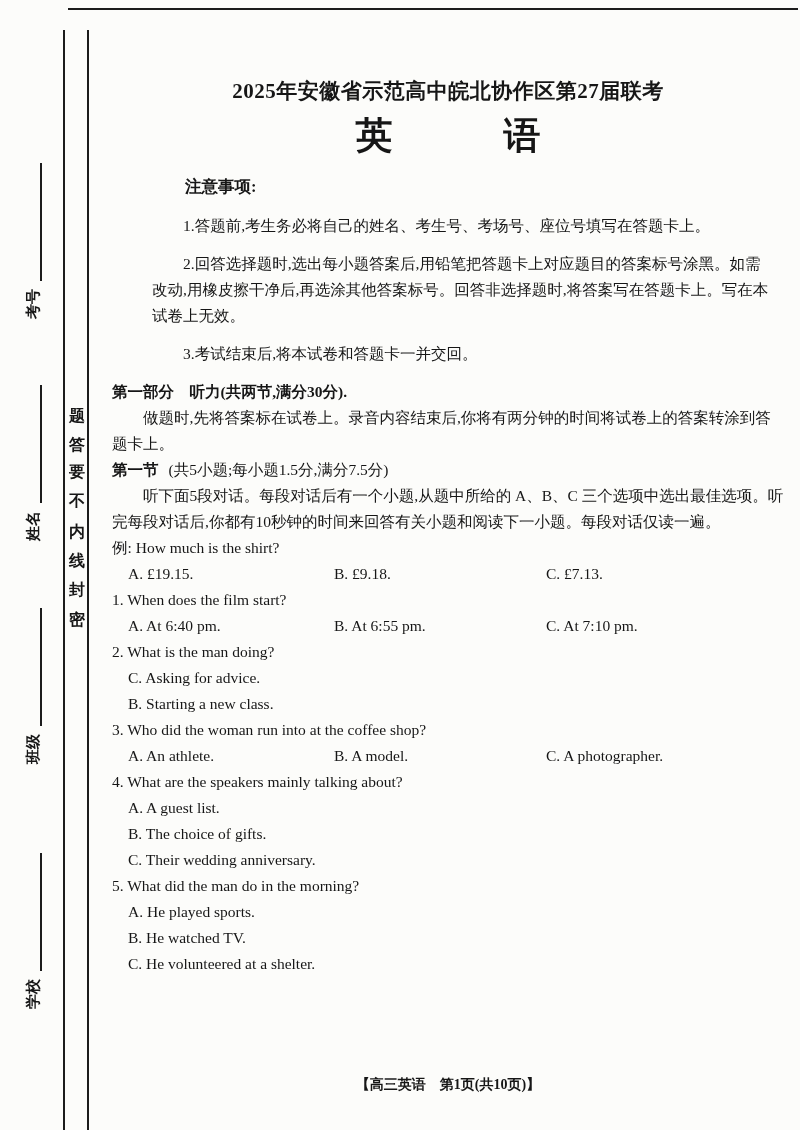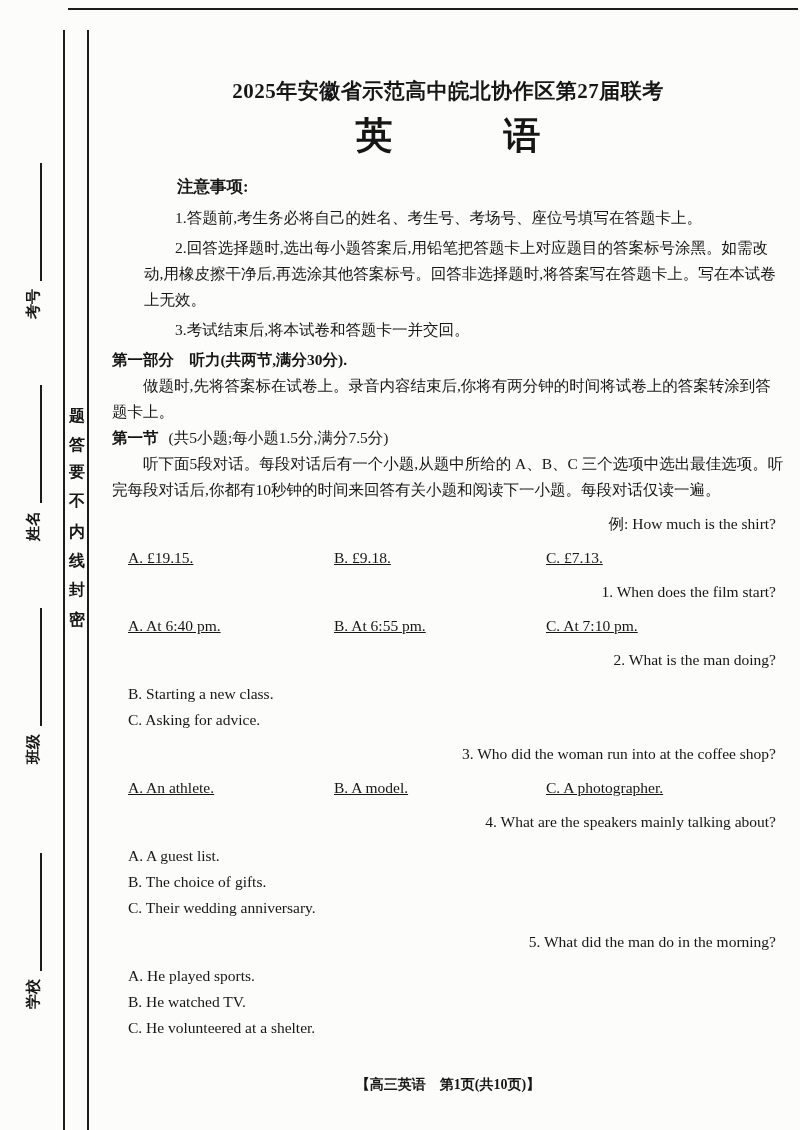--- a/index.html
+++ b/index.html
@@ -25,27 +25,27 @@
   .seal-field .seal-label{font-size:15px;font-weight:bold;white-space:nowrap;line-height:18px;}
   .seal-field .seal-blank{width:118px;height:15px;border-bottom:2px solid #1c1c1c;}
   .content{
     position:absolute;left:112px;top:74px;width:672px;
     font-size:15.5px;line-height:26px;
   }
   h1.title{font-size:21px;font-weight:bold;text-align:center;margin:0 0 6px 0;letter-spacing:0.5px;line-height:34px;}
   h2.subject{font-size:37px;font-weight:bold;text-align:center;margin:0 0 14px 0;line-height:44px;}
   .notice{margin-left:28px;}
   .notice-heading{font-weight:bold;font-size:16.5px;line-height:29px;margin:0;}
-  .notice p{margin:4px;text-indent:2em;}
+  .notice p{margin:12px;text-indent:2em;}
   .part-heading{font-weight:bold;margin:4px 0 0 0;}
   .para-indent{margin:0;text-indent:2em;}
   .section-heading{margin:0;}
   .section-heading b{margin-right:10px;}
-  .plain{margin:8px;text-align:right;}
-  .options-row{display:grid;grid-template-columns:206px 212px auto;padding-left:16px;margin:0;text-decoration:underline;}
+  .plain{margin:0;}
+  .options-row{display:grid;grid-template-columns:206px 212px auto;padding-left:16px;margin:0;}
   .opt-stack{margin:0;padding-left:16px;}
   .footer{
     position:absolute;left:112px;width:672px;top:1076px;
     text-align:center;font-weight:bold;font-size:14px;
   }
 </style>
 </head>
 <body>
 
 <div class="page">
@@ -99,22 +99,22 @@
     </p>
 
     <p class="plain">1. When does the film start?</p>
     <p class="options-row">
       <span>A. At 6:40 pm.</span>
       <span>B. At 6:55 pm.</span>
       <span>C. At 7:10 pm.</span>
     </p>
 
     <p class="plain">2. What is the man doing?</p>
+    <p class="opt-stack">C. Asking for advice.</p>
     <p class="opt-stack">B. Starting a new class.</p>
-    <p class="opt-stack">C. Asking for advice.</p>
 
     <p class="plain">3. Who did the woman run into at the coffee shop?</p>
     <p class="options-row">
       <span>A. An athlete.</span>
       <span>B. A model.</span>
       <span>C. A photographer.</span>
     </p>
 
     <p class="plain">4. What are the speakers mainly talking about?</p>
     <p class="opt-stack">A. A guest list.</p>

